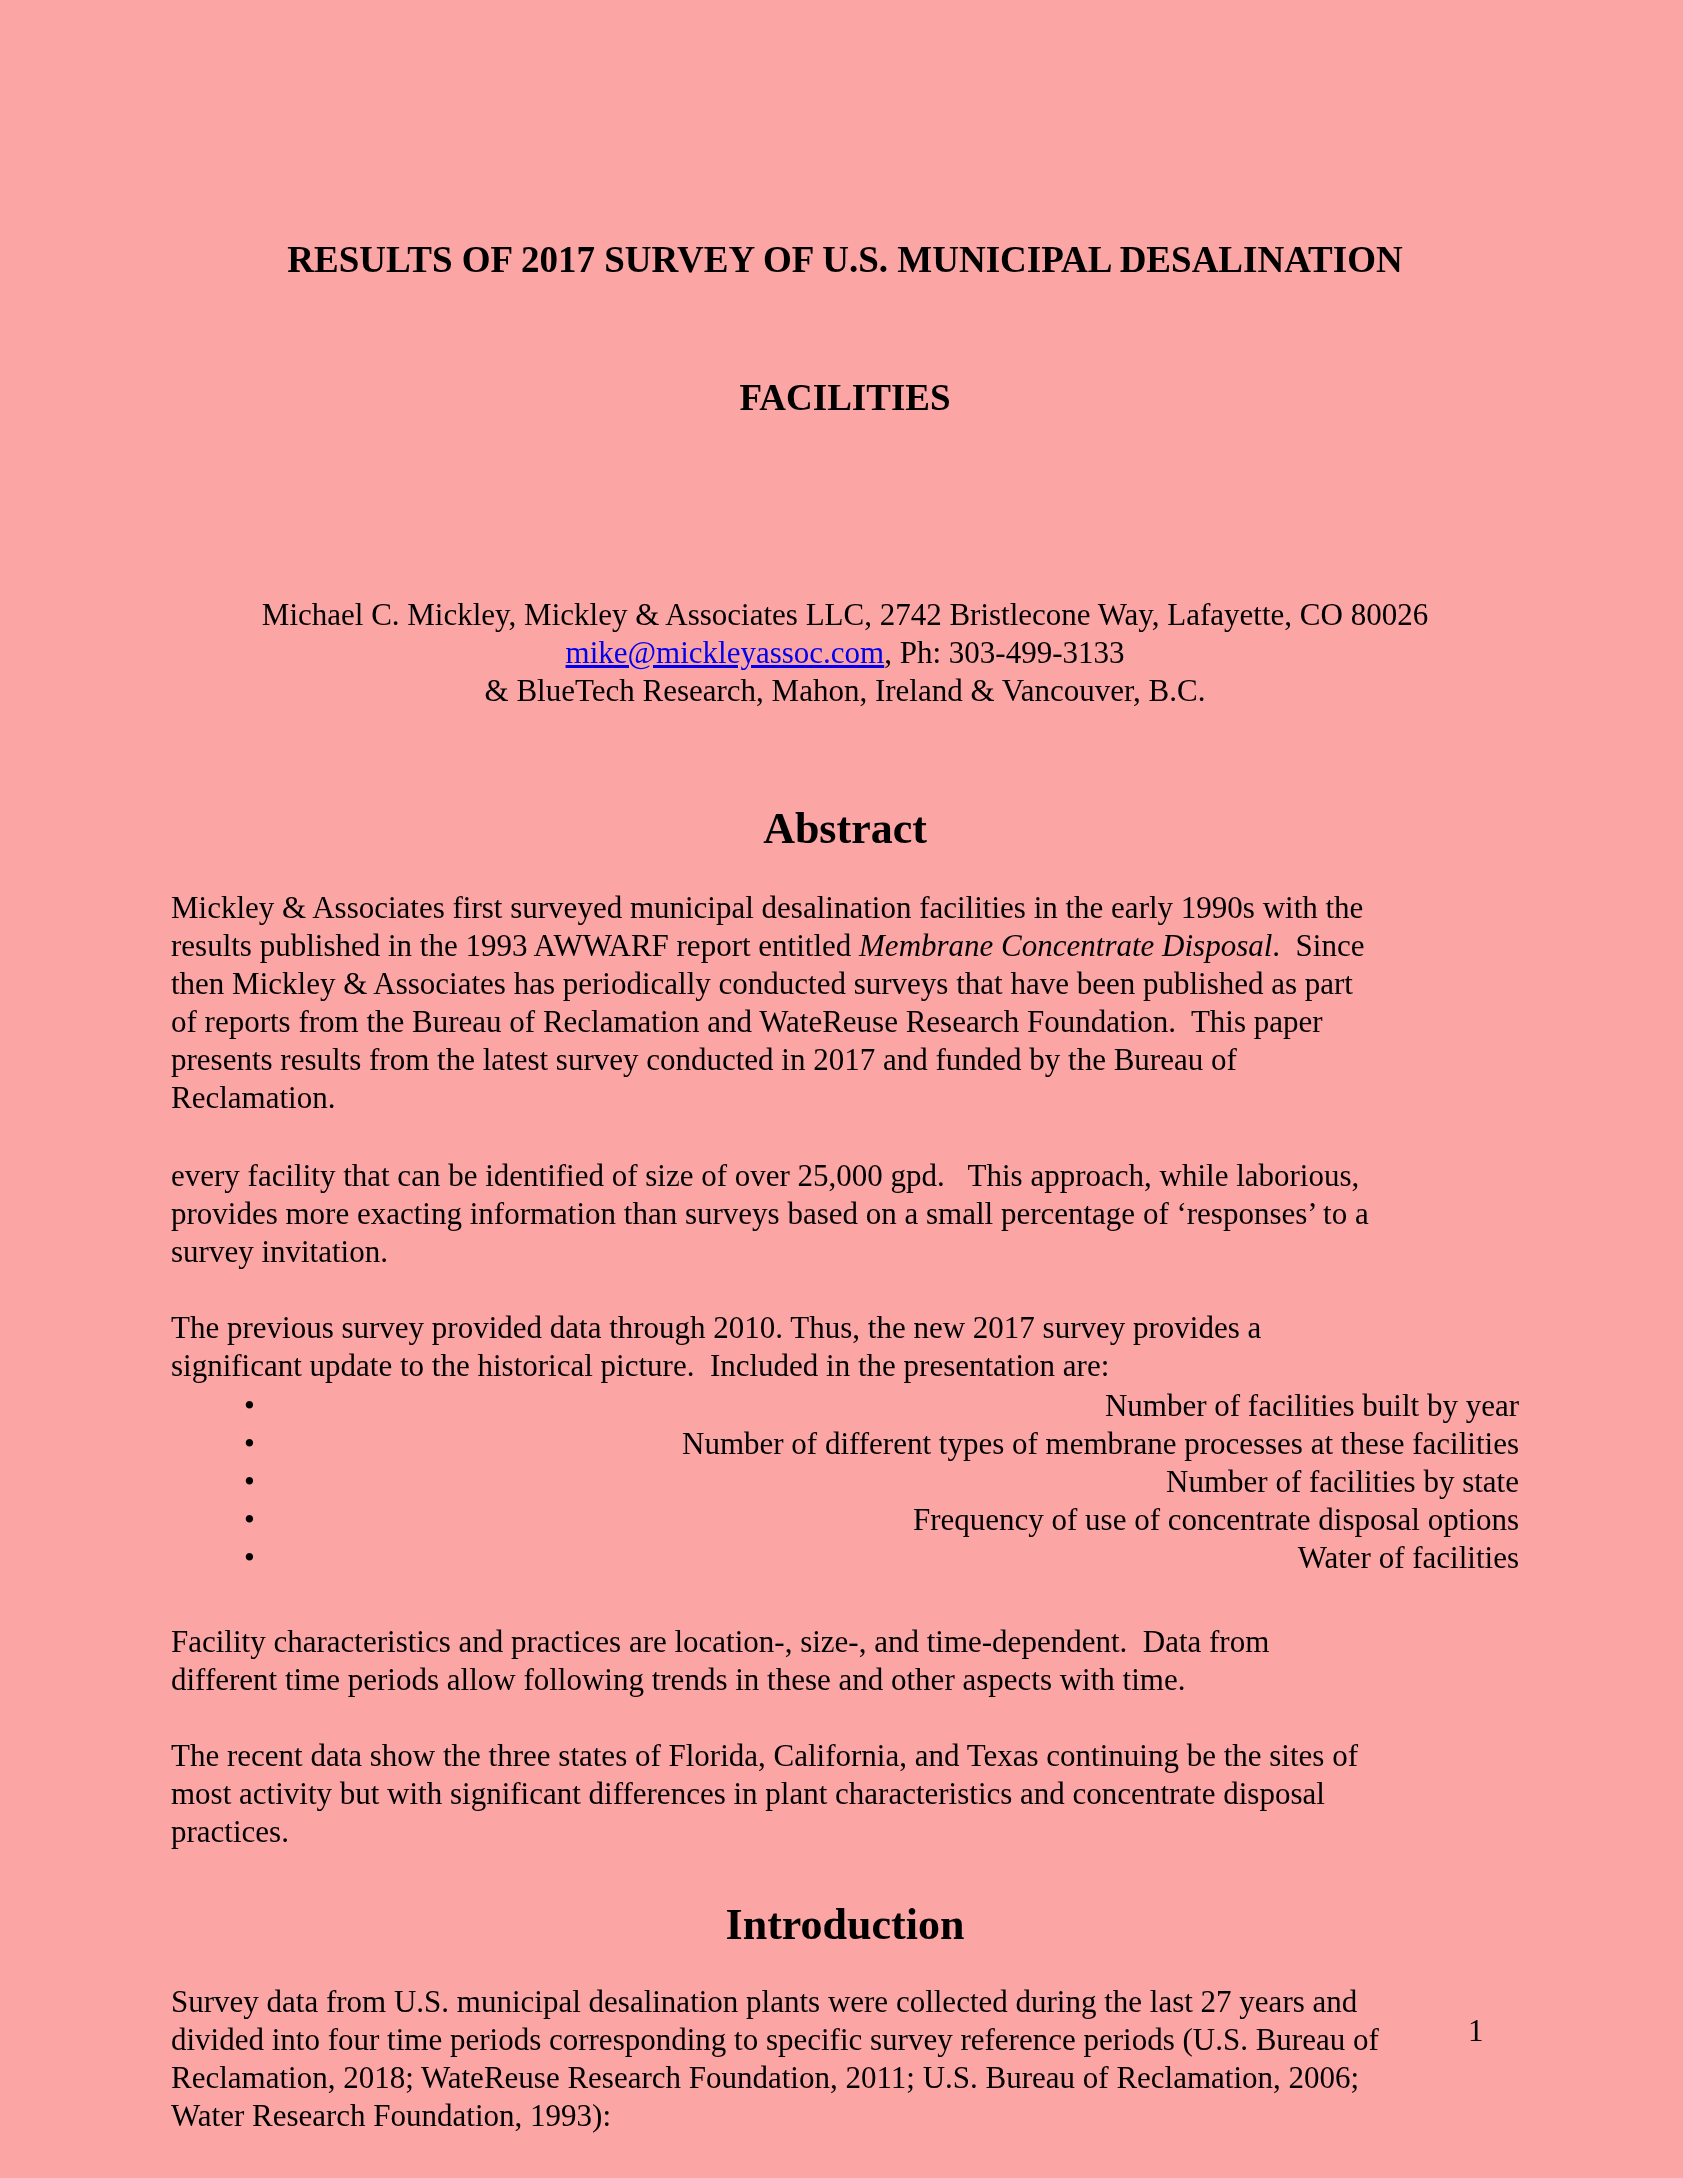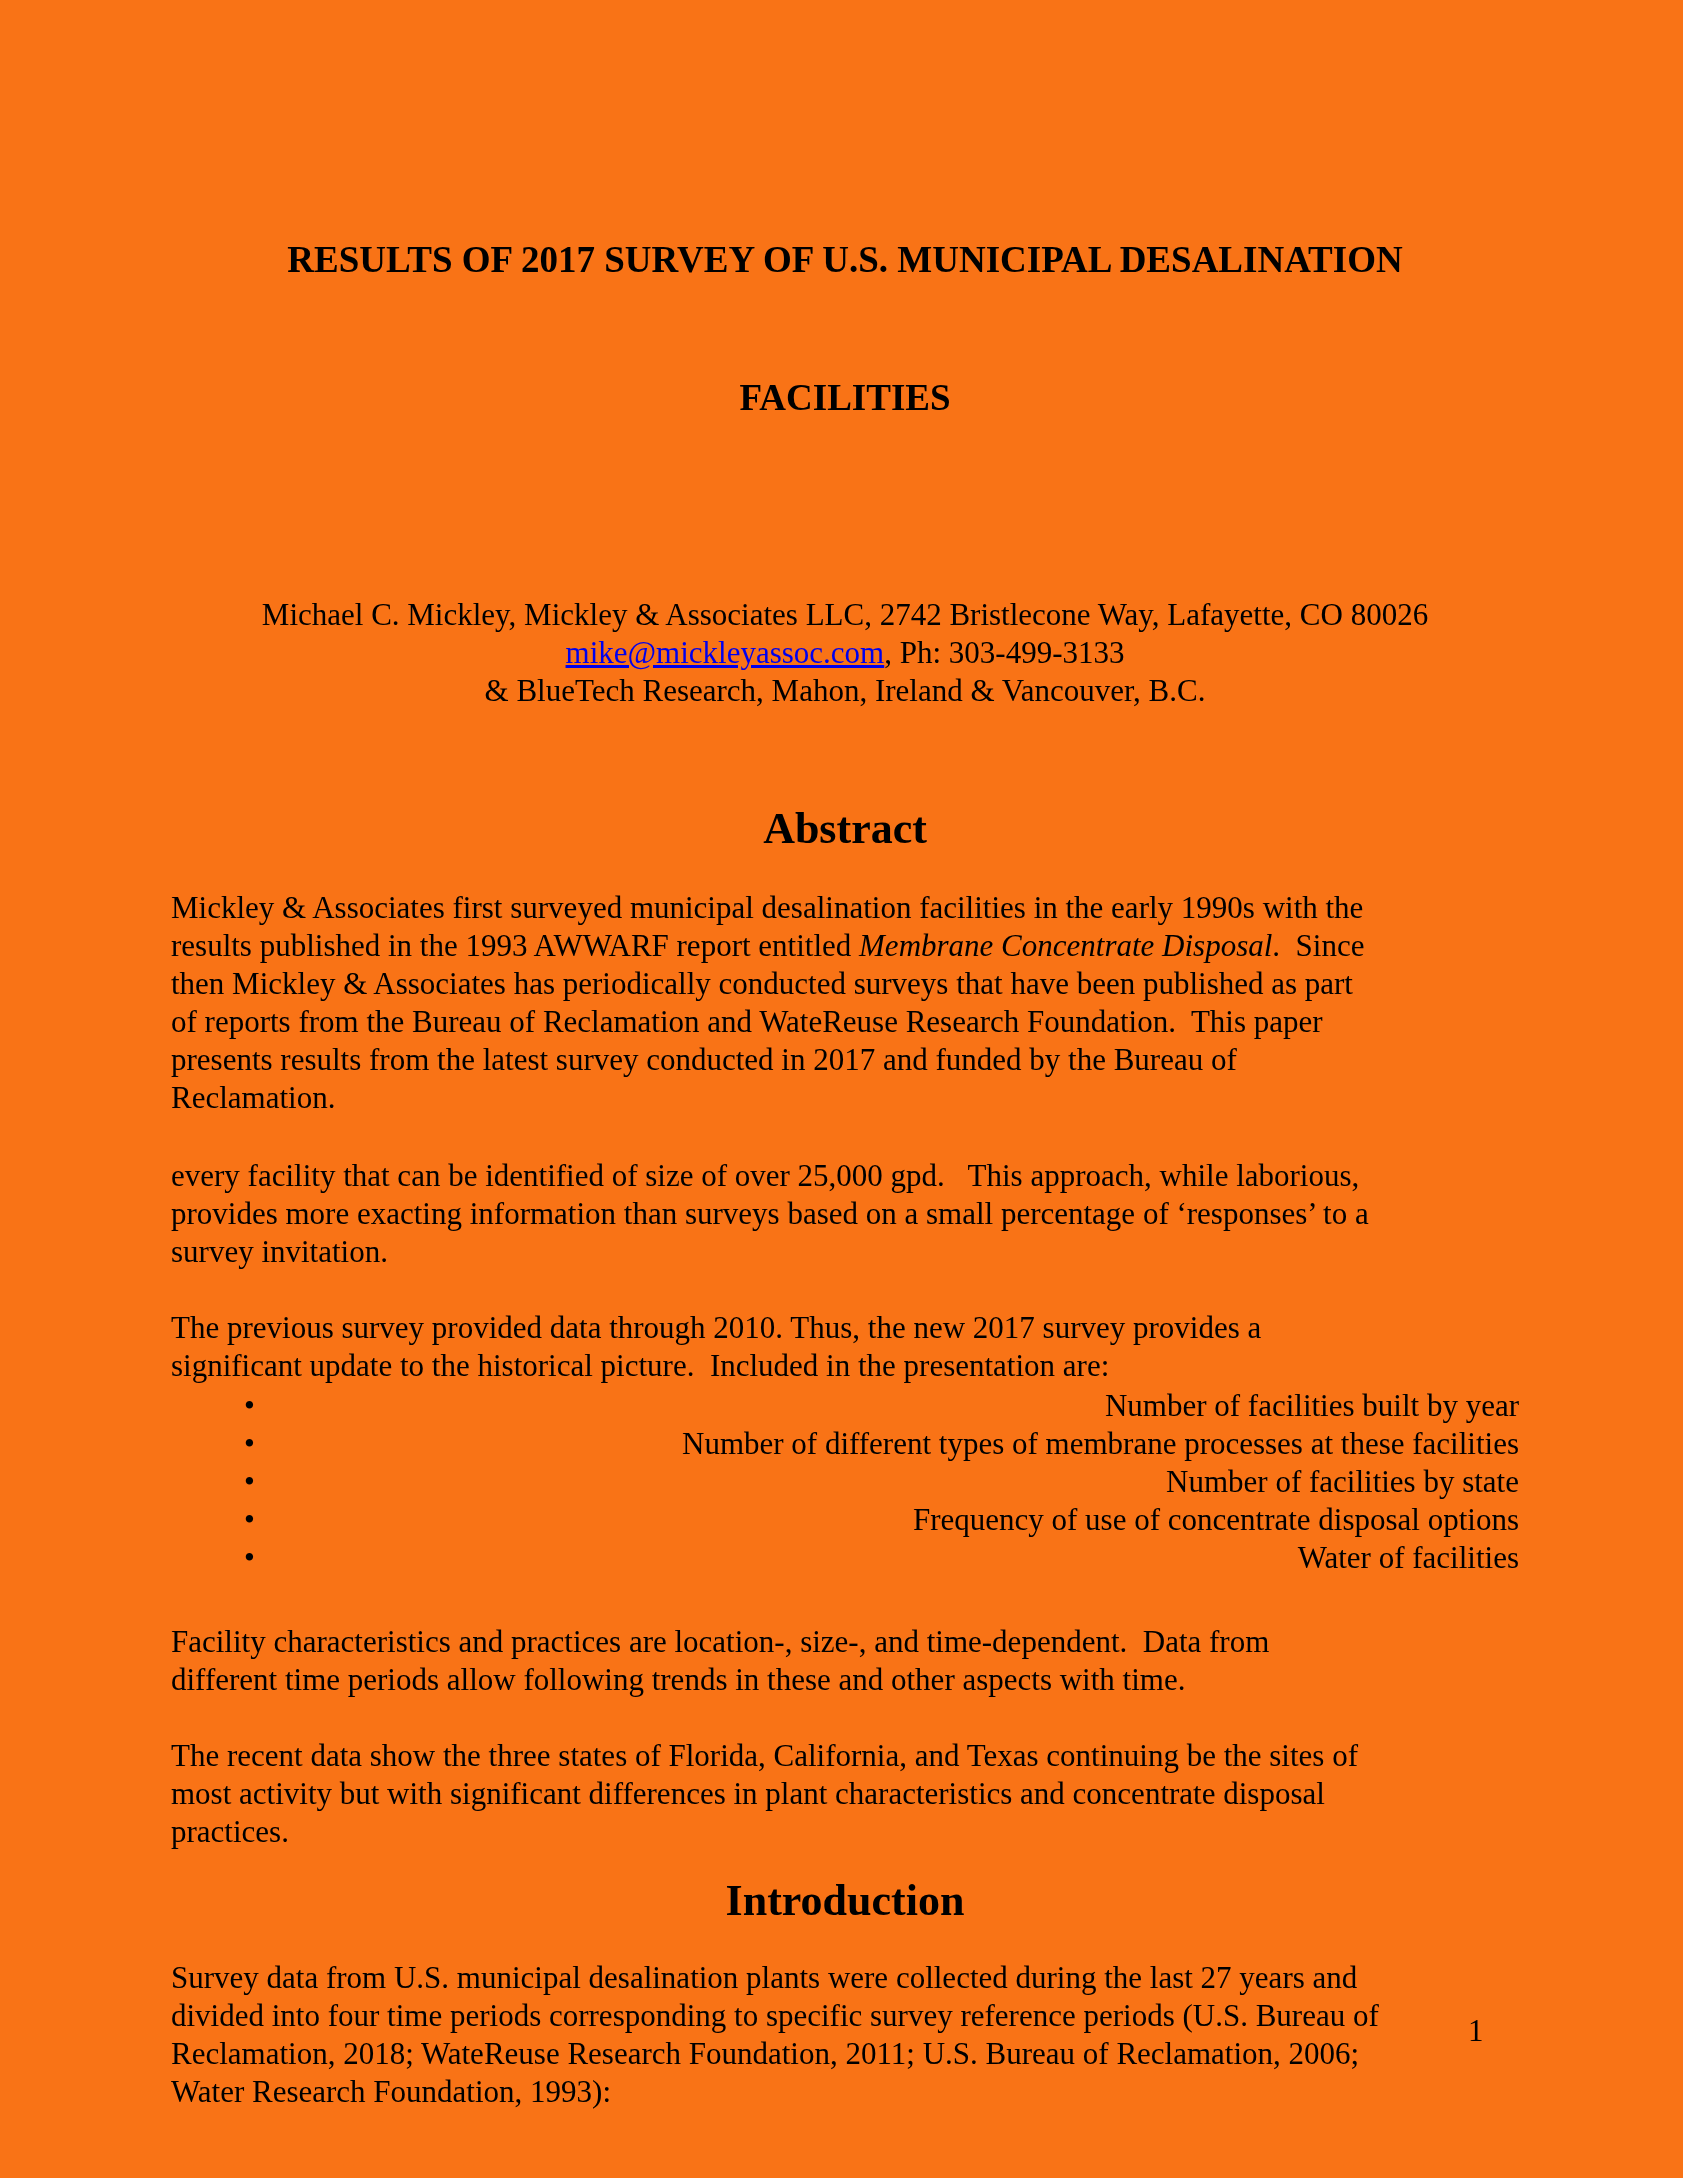--- a/index.html
+++ b/index.html
@@ -1,20 +1,20 @@
 <!DOCTYPE html>
 <html><head>
 <meta charset="utf-8">
 <style>
   html, body { margin: 0; padding: 0; background: #ffffff; }
   .page {
     position: relative;
     width: 1683px;
     height: 2178px;
-    background: #f97316;
+    background: #fca5a5;
     overflow: hidden;
     font-family: "Liberation Serif", serif;
     font-size: 31px;
     line-height: 38px;
     color: #000000;
   }
   .content {
     position: absolute;
     left: 171px;
     top: 0;
@@ -38,21 +38,21 @@
     text-decoration: underline;
     cursor: pointer;
   }
   .section-heading {
     text-align: center;
     font-weight: bold;
     font-size: 44px;
     line-height: 44px;
   }
   .abstract-heading { margin-top: 97px; }
-  .intro-heading { margin-top: 28px; }
+  .intro-heading { margin-top: 52px; }
   .para-1 { margin-top: 38px; }
   .para-2 { margin-top: 40px; }
   .para-3 { margin-top: 38px; }
   .para-4 { margin-top: 46px; }
   .para-5 { margin-top: 38px; }
   .para-6 { margin-top: 36px; }
   .bullet-list { margin-top: 2px; text-align: right; }
   .bullet-item {
     position: relative;
     padding-left: 119px;

